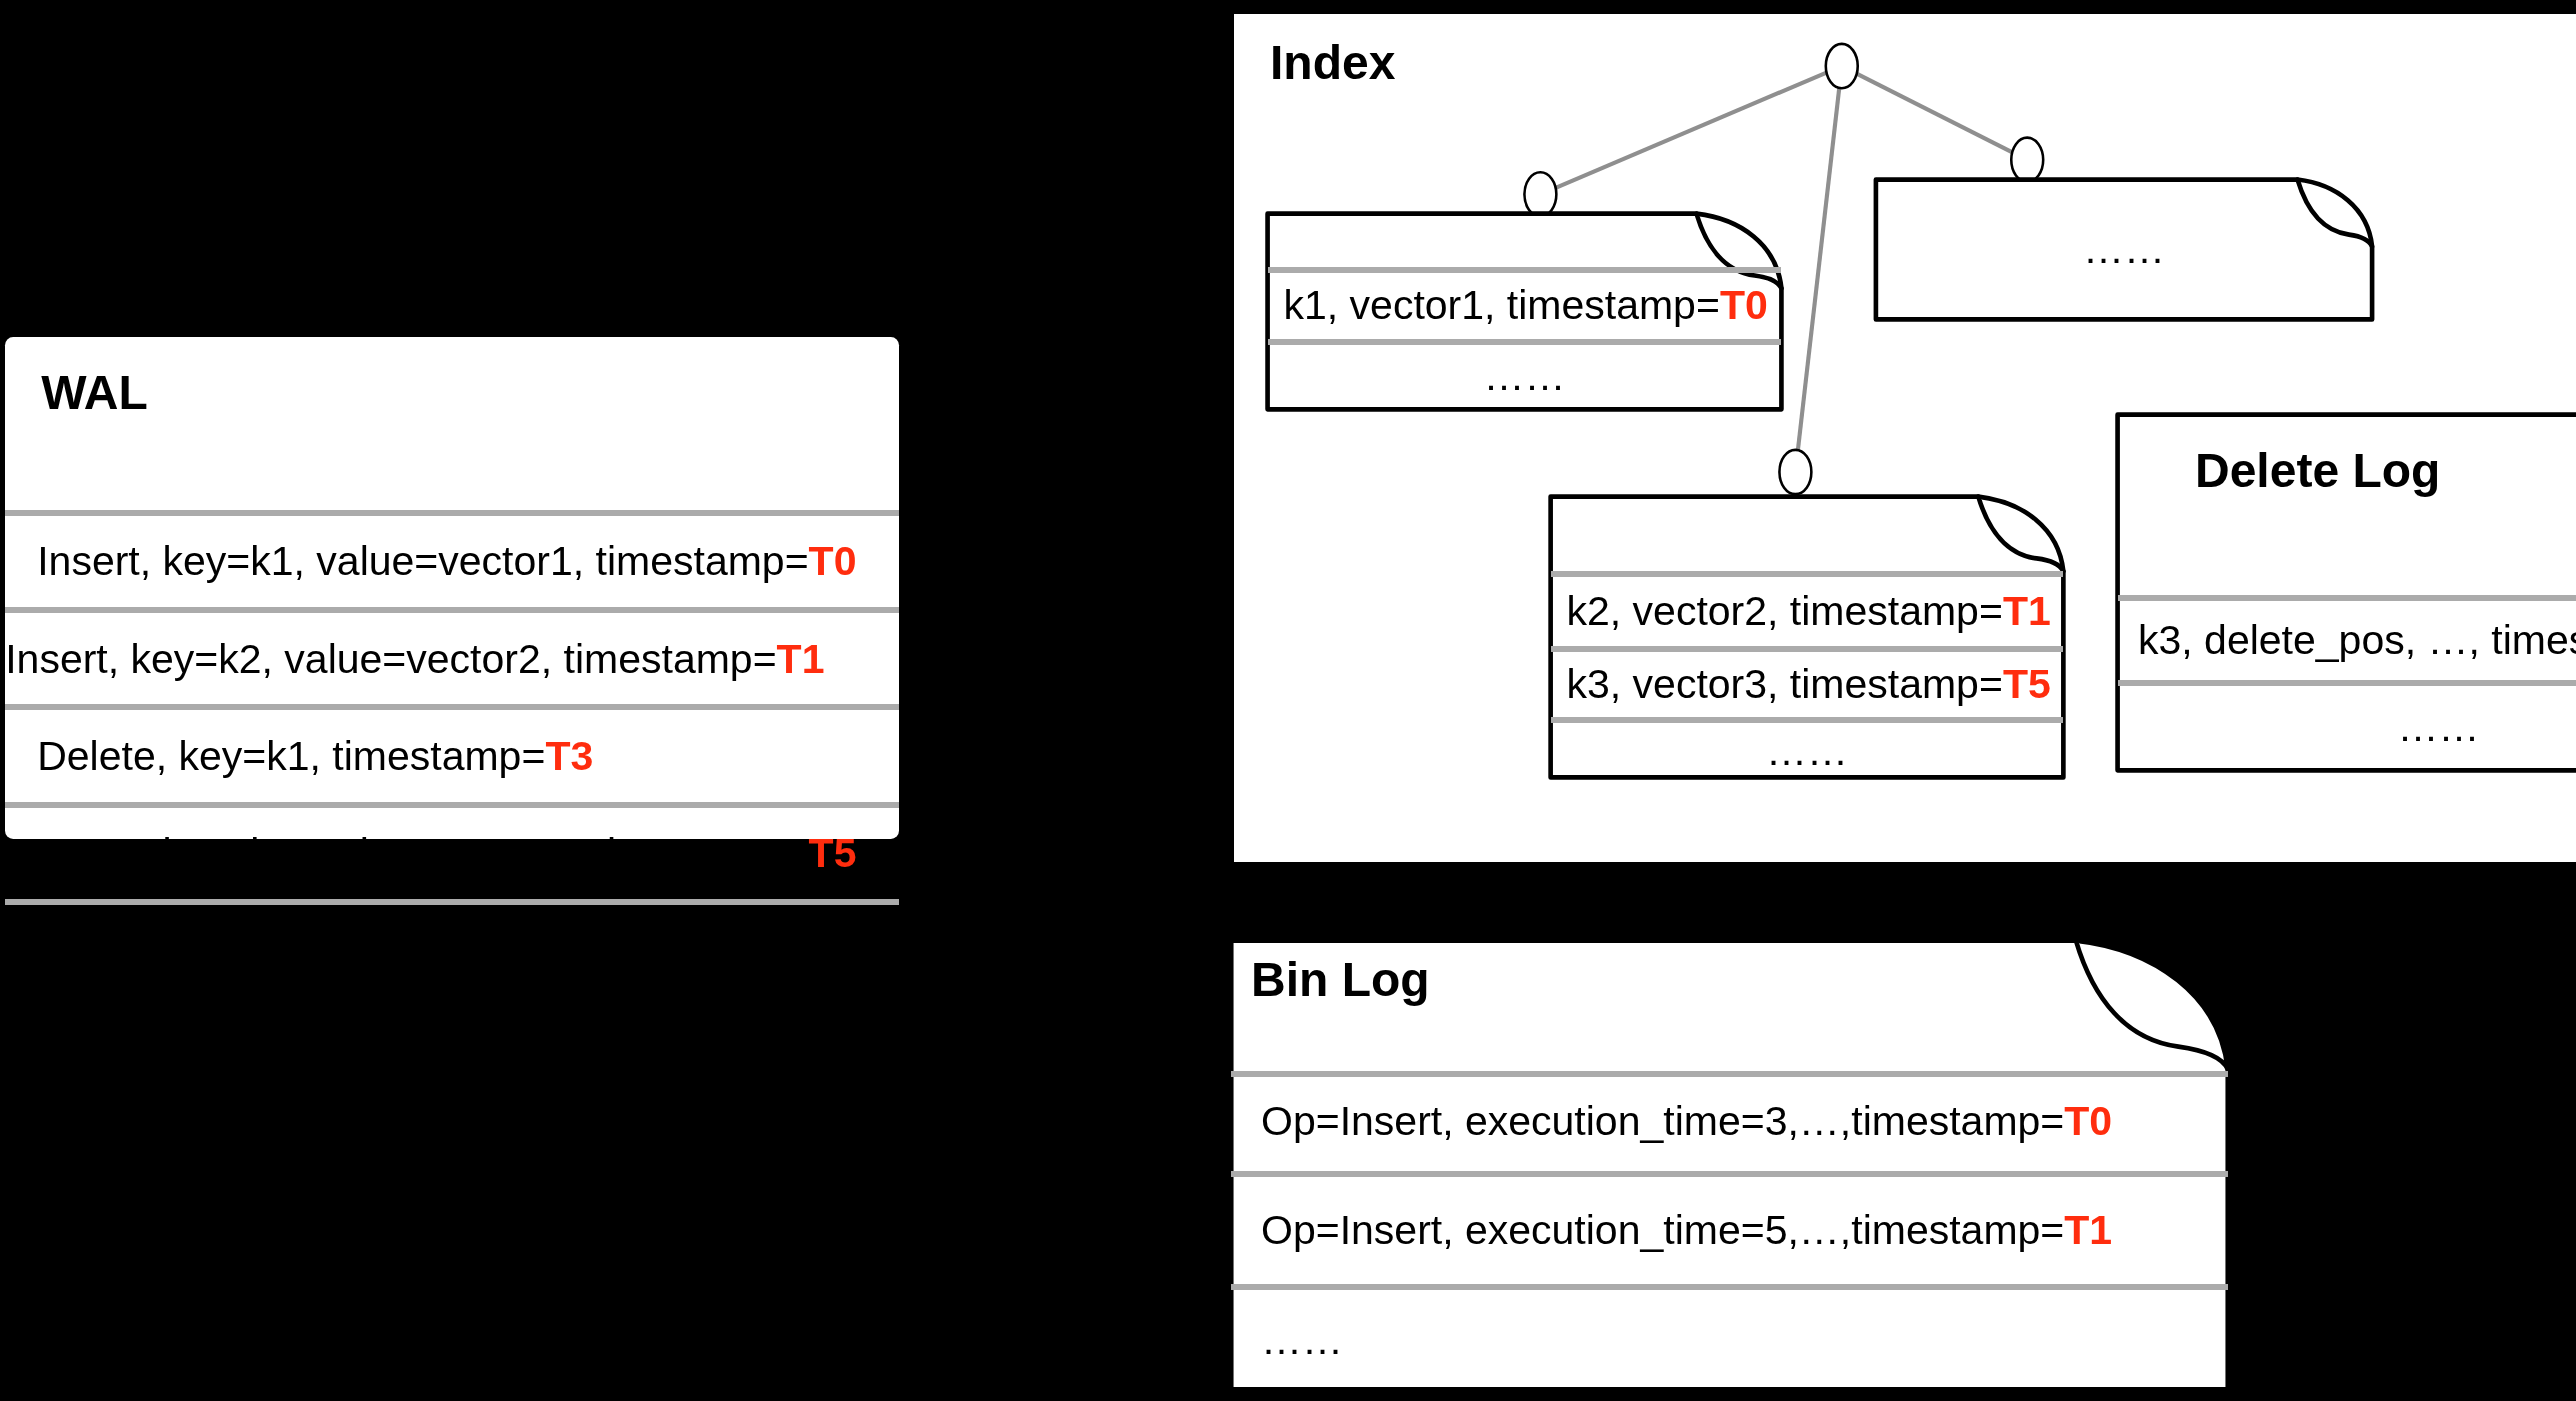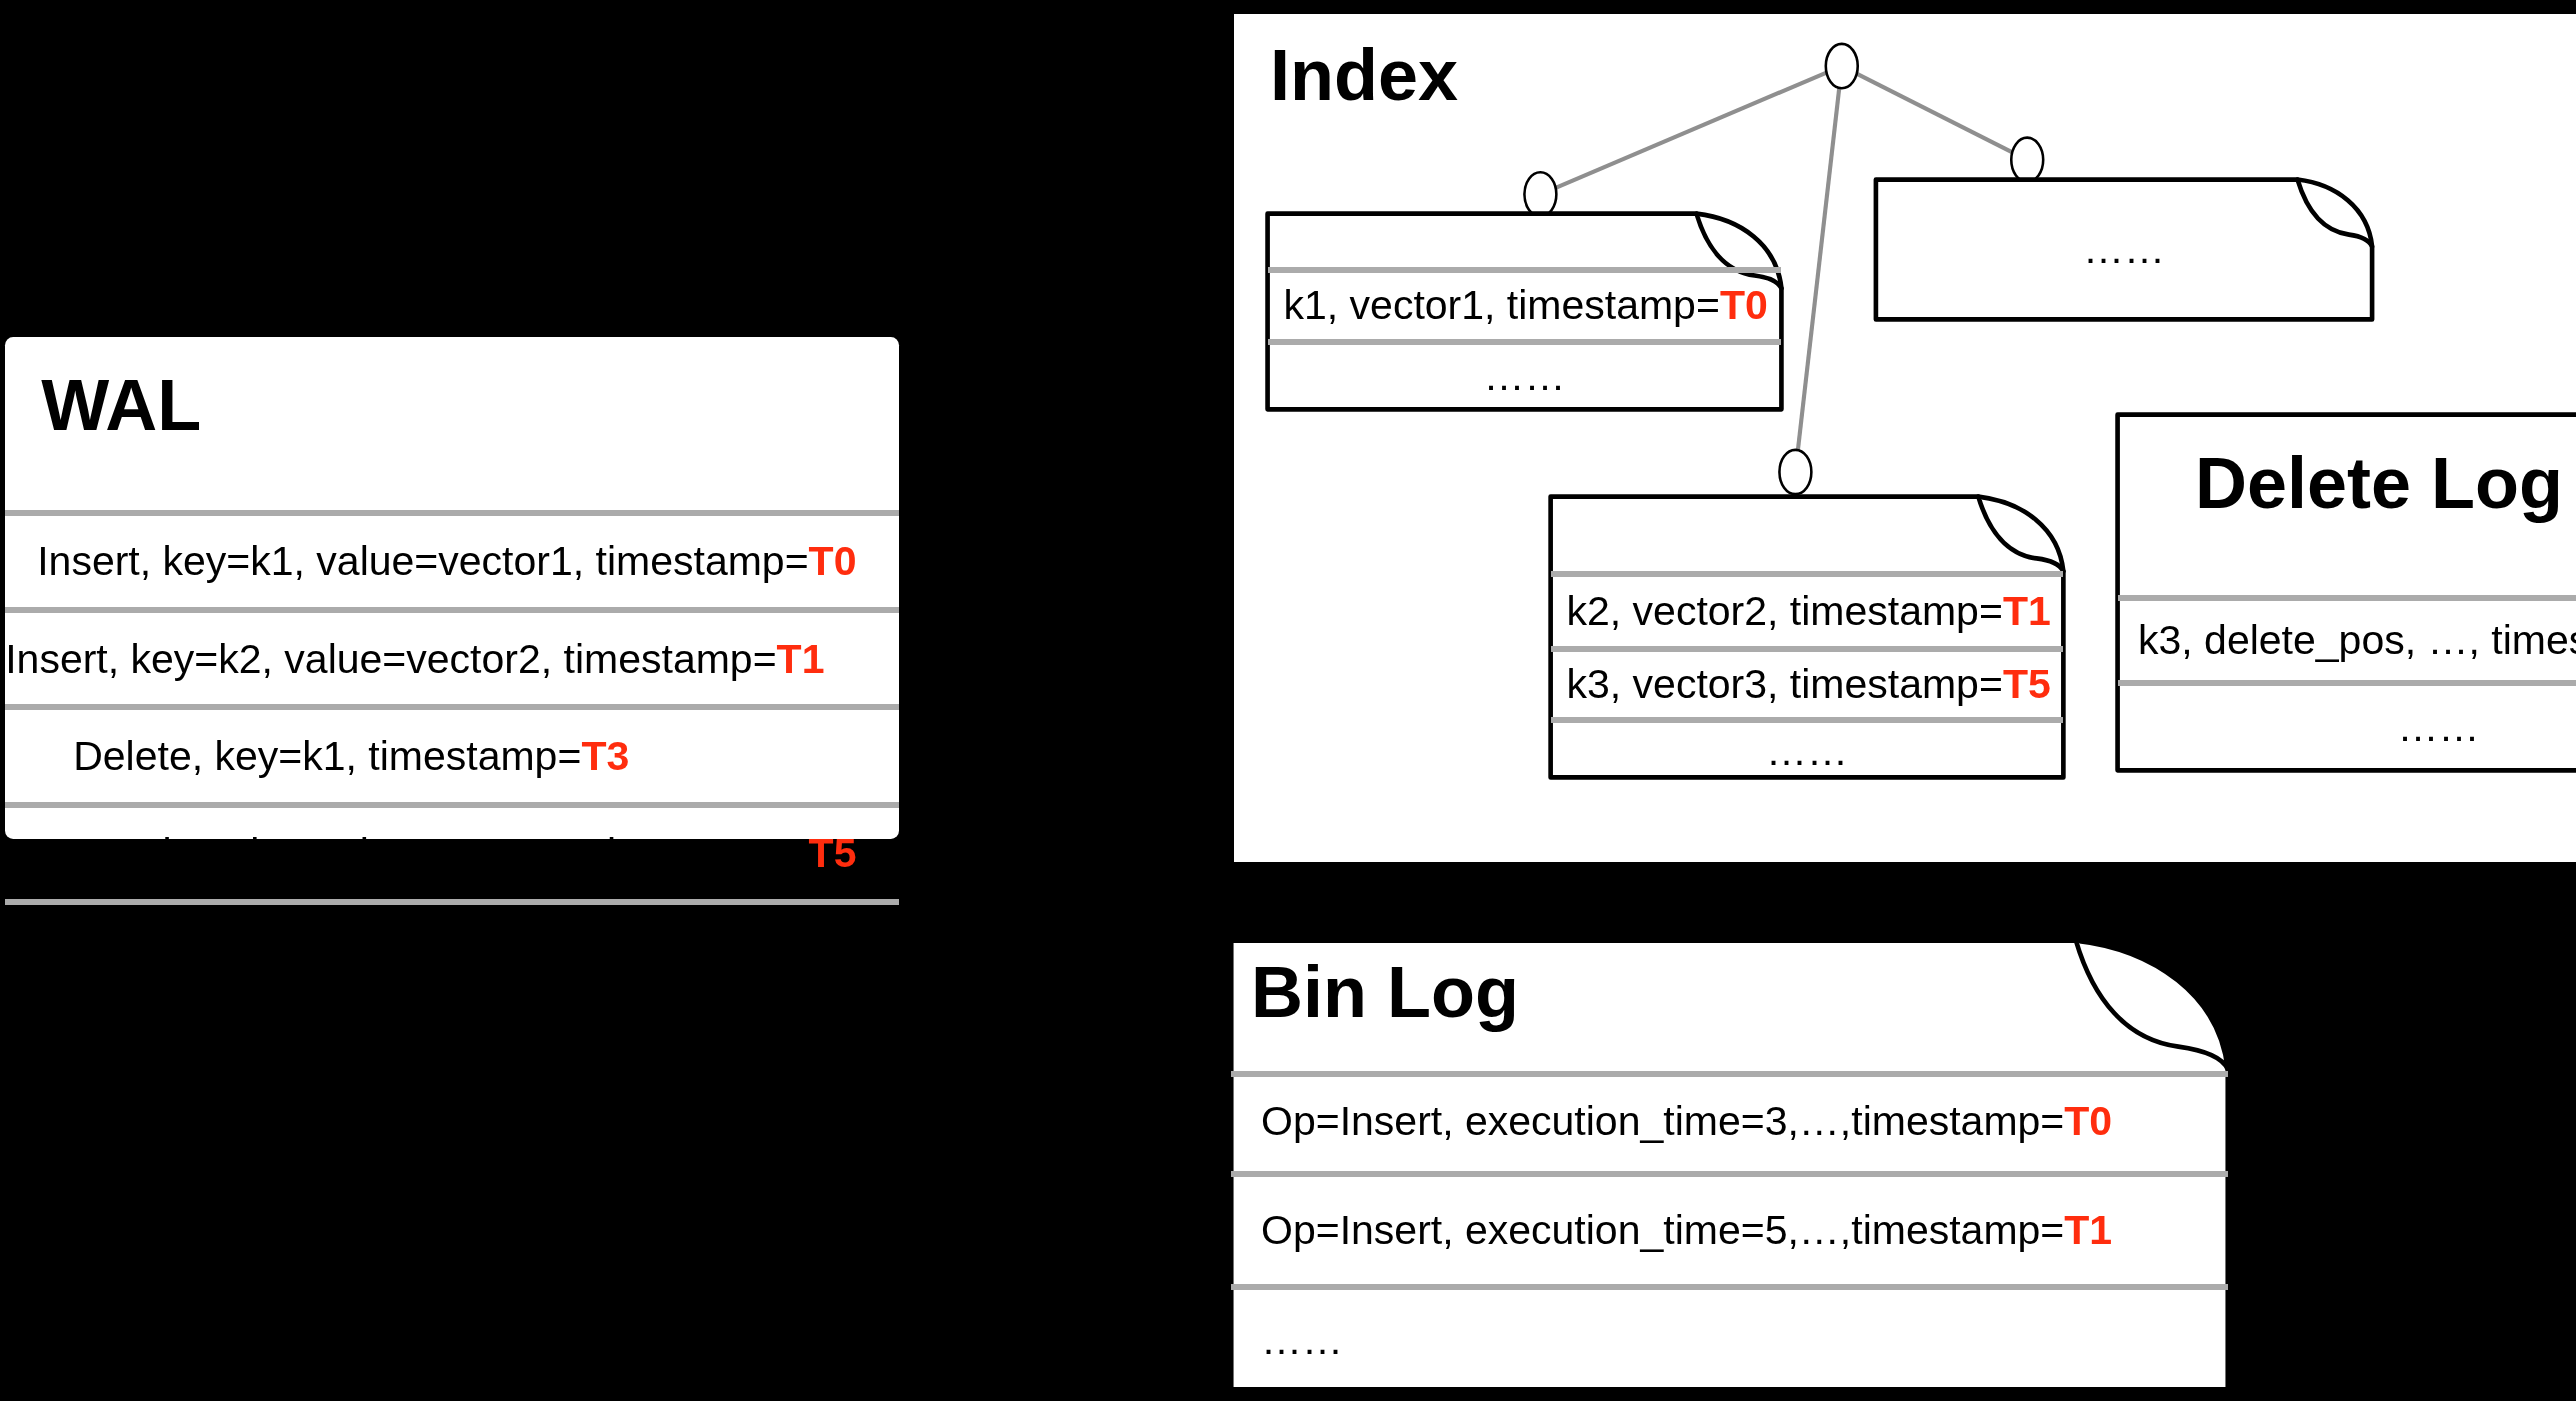--- a/index.html
+++ b/index.html
@@ -6,21 +6,21 @@
     --bg:#000000; --paper:#ffffff; --ink:#000000;
     --accent-red:#ff2d0e; --separator-gray:#ababab; --edge-gray:#8f8f8f;
   }
   *{margin:0;padding:0;box-sizing:border-box;}
   html,body{background:var(--bg);}
   #canvas{
     position:relative;width:2817px;height:1402px;background:var(--bg);
     overflow:hidden;font-family:"Liberation Sans","DejaVu Sans",sans-serif;color:var(--ink);
   }
   .panel{position:absolute;background:var(--paper);}
-  .title{position:absolute;font-size:72px;font-weight:700;line-height:1;white-space:nowrap;}
+  .title{position:absolute;font-size:48px;font-weight:700;line-height:1;white-space:nowrap;}
   .row{position:absolute;left:0;right:0;display:flex;align-items:center;font-size:41px;white-space:nowrap;}
   .row .ts{font-weight:700;color:var(--accent-red);}
   .row.center{justify-content:center;}
   .sep{position:absolute;left:3.1px;right:3.1px;height:5.7px;background:var(--separator-gray);}
   .doc{position:absolute;}
   .doc > svg{position:absolute;left:0;top:0;overflow:visible;}
   .doc .inner{position:absolute;left:0;top:0;right:0;bottom:0;}
   svg .page{fill:var(--paper);stroke:var(--ink);stroke-width:9;stroke-linejoin:round;}
   svg .flap{fill:var(--paper);stroke:var(--ink);stroke-width:9;stroke-linejoin:round;stroke-linecap:round;}
   svg .edge{stroke:var(--edge-gray);stroke-width:8;}
@@ -41,21 +41,21 @@
     <div class="sep" style="top:465px;left:0;right:0;"></div>
     <div class="sep" style="top:562px;left:0;right:0;"></div>
     <div class="row" style="top:178px;height:92px;padding-left:32px;">
       <span>Insert, key=k1, value=vector1, timestamp=</span>
         <span class="ts">T0</span>
     </div>
     <div class="row" style="top:276px;height:92px;">
       <span>Insert, key=k2, value=vector2, timestamp=</span>
         <span class="ts">T1</span>
     </div>
-    <div class="row" style="top:373px;height:92px;padding-left:32px;margin-left:36px;">
+    <div class="row" style="top:373px;height:92px;padding-left:32px;">
       <span>Delete, key=k1, timestamp=</span>
         <span class="ts">T3</span>
     </div>
     <div class="row" style="top:470px;height:92px;padding-left:32px;">
       <span>Insert, key=k3, value=vector3, timestamp=</span>
         <span class="ts">T5</span>
     </div>
     <div class="row" style="top:568px;height:92px;padding-left:32px;">
       <span>……</span>
     </div>

